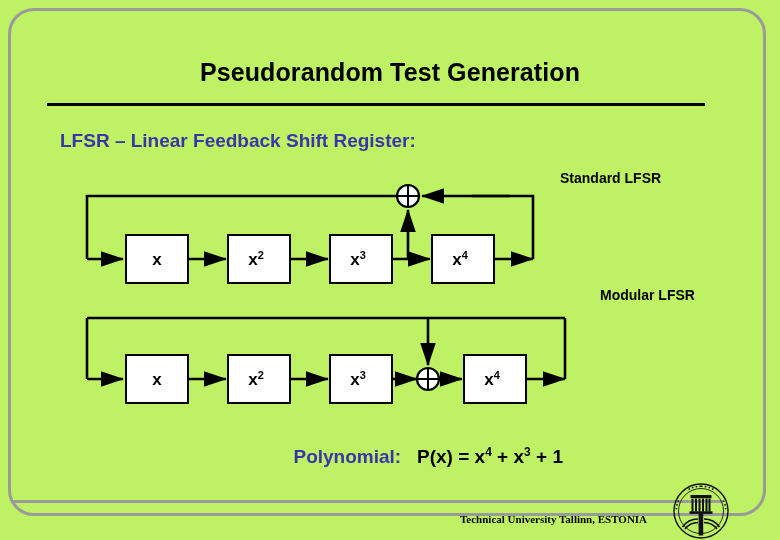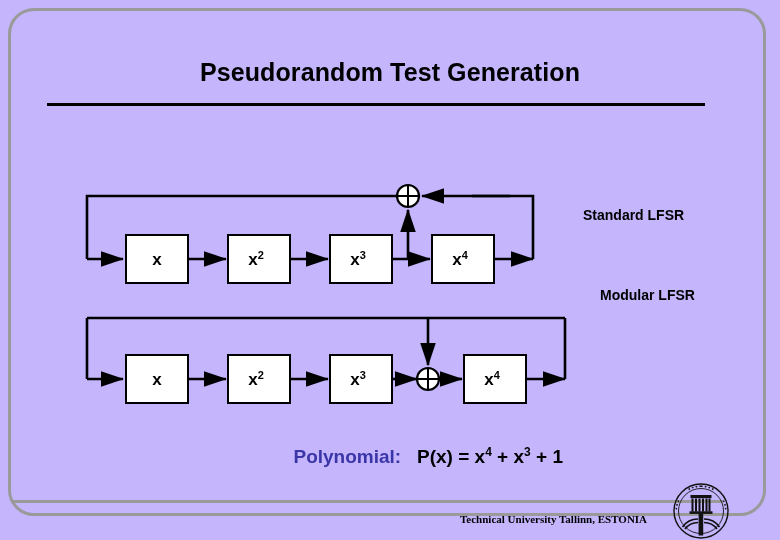--- a/index.html
+++ b/index.html
@@ -10,21 +10,21 @@
   body {
     width: 780px;
     height: 540px;
     font-family: "Liberation Sans", sans-serif;
     overflow: hidden;
   }
   #slide {
     position: relative;
     width: 780px;
     height: 540px;
-    background: #c4b5fd;
+    background: #bef264;
   }
   
   #frame {
     position: absolute;
     left: 8px;
     top: 8px;
     width: 758px;
     height: 508px;
     border: 3px solid #9a9a9a;
     border-radius: 26px;
@@ -59,21 +59,21 @@
     color: #3b36a8;
     white-space: nowrap;
   }
   .section-label {
     position: absolute;
     font-size: 14px;
     font-weight: bold;
     color: #000000;
     white-space: nowrap;
   }
-  #label-standard { left: 583px; top: 170px; margin-top: 37px; }
+  #label-standard { left: 560px; top: 170px; }
   #label-modular  { left: 563px; top: 287px; padding-left: 37px; }
 
   .diagram {
     position: absolute;
     left: 0;
     top: 0;
   }
   #diagram-standard { left: 60px; top: 180px; }
   #diagram-modular  { left: 60px; top: 303px; }
 
@@ -130,20 +130,21 @@
 </style>
 </head>
 <body>
 
 <div id="slide">
 
   <div id="frame"></div>
 
   <div id="title">Pseudorandom Test Generation</div>
   <div id="title-rule"></div>
+  <div id="subtitle">LFSR – Linear Feedback Shift Register:</div>
 
   <div class="section-label" id="label-standard">Standard LFSR</div>
   <div class="section-label" id="label-modular">Modular LFSR</div>
 
   <svg class="diagram" id="diagram-standard" width="500" height="110" viewBox="0 0 500 110">
     <defs>
       <marker id="arrowA" markerWidth="9" markerHeight="9" refX="8.5" refY="3" orient="auto" markerUnits="strokeWidth">
         <path d="M0,0 L9,3 L0,6 z" fill="#000"></path>
       </marker>
     </defs>

